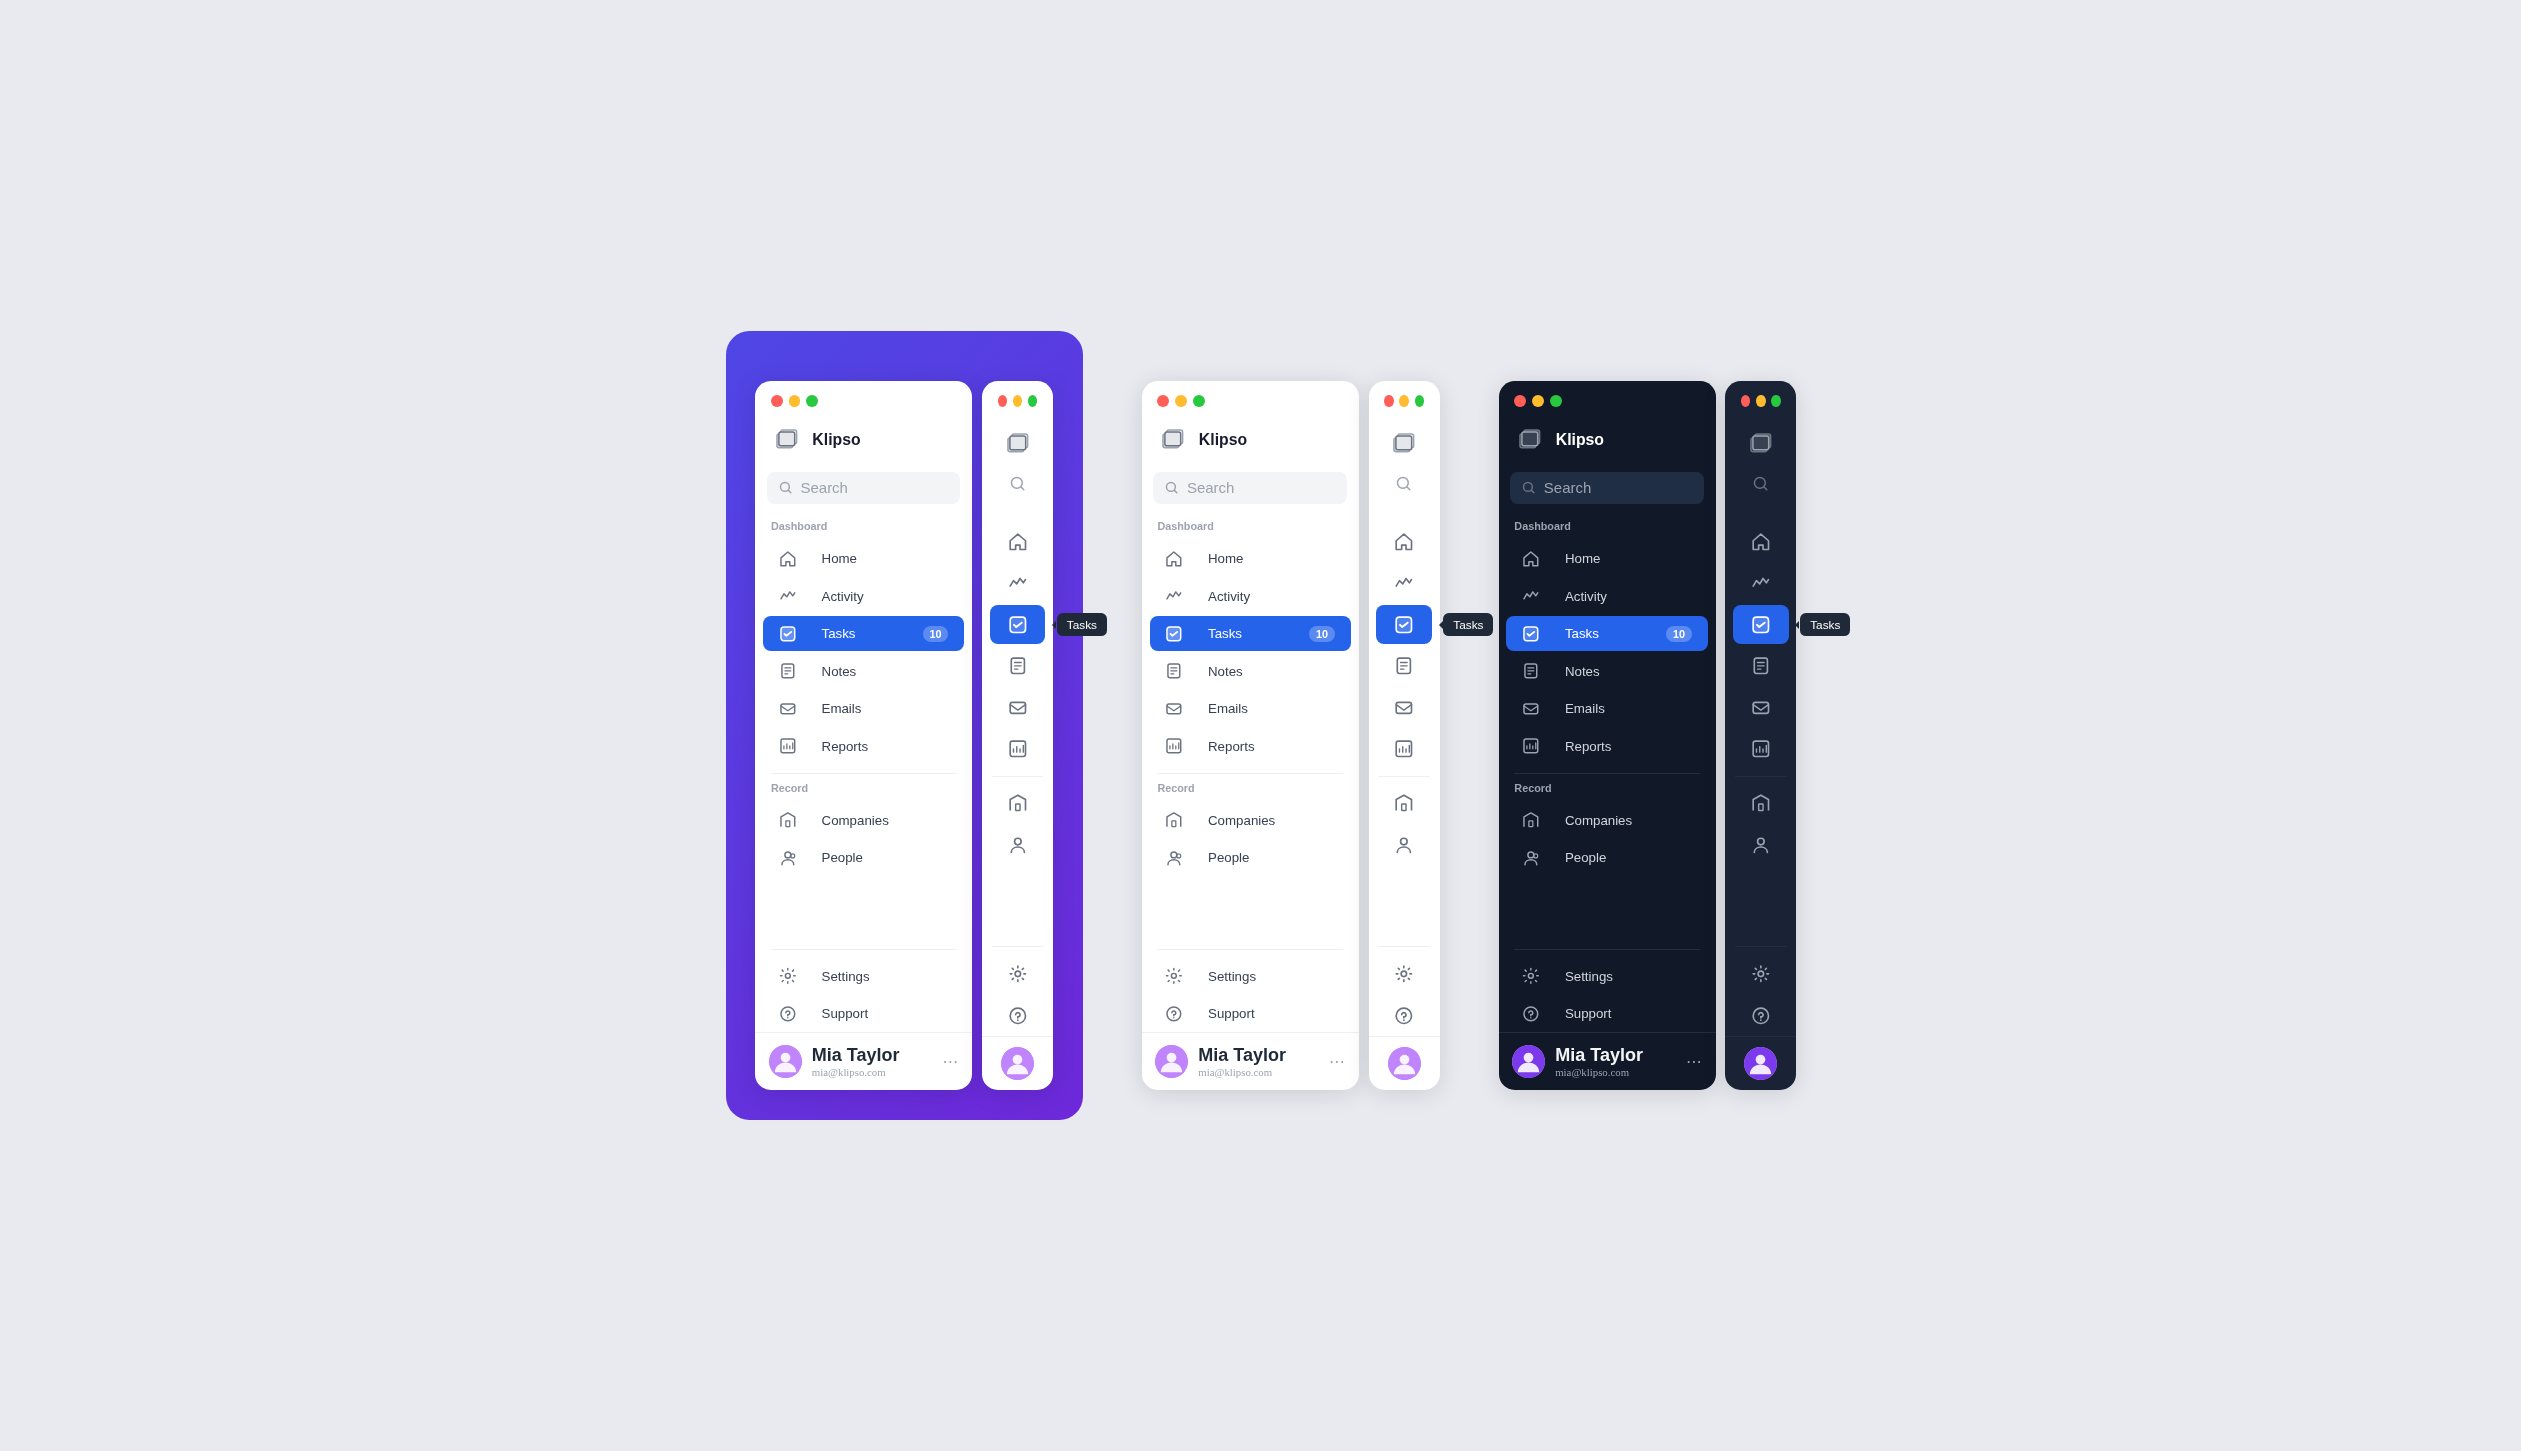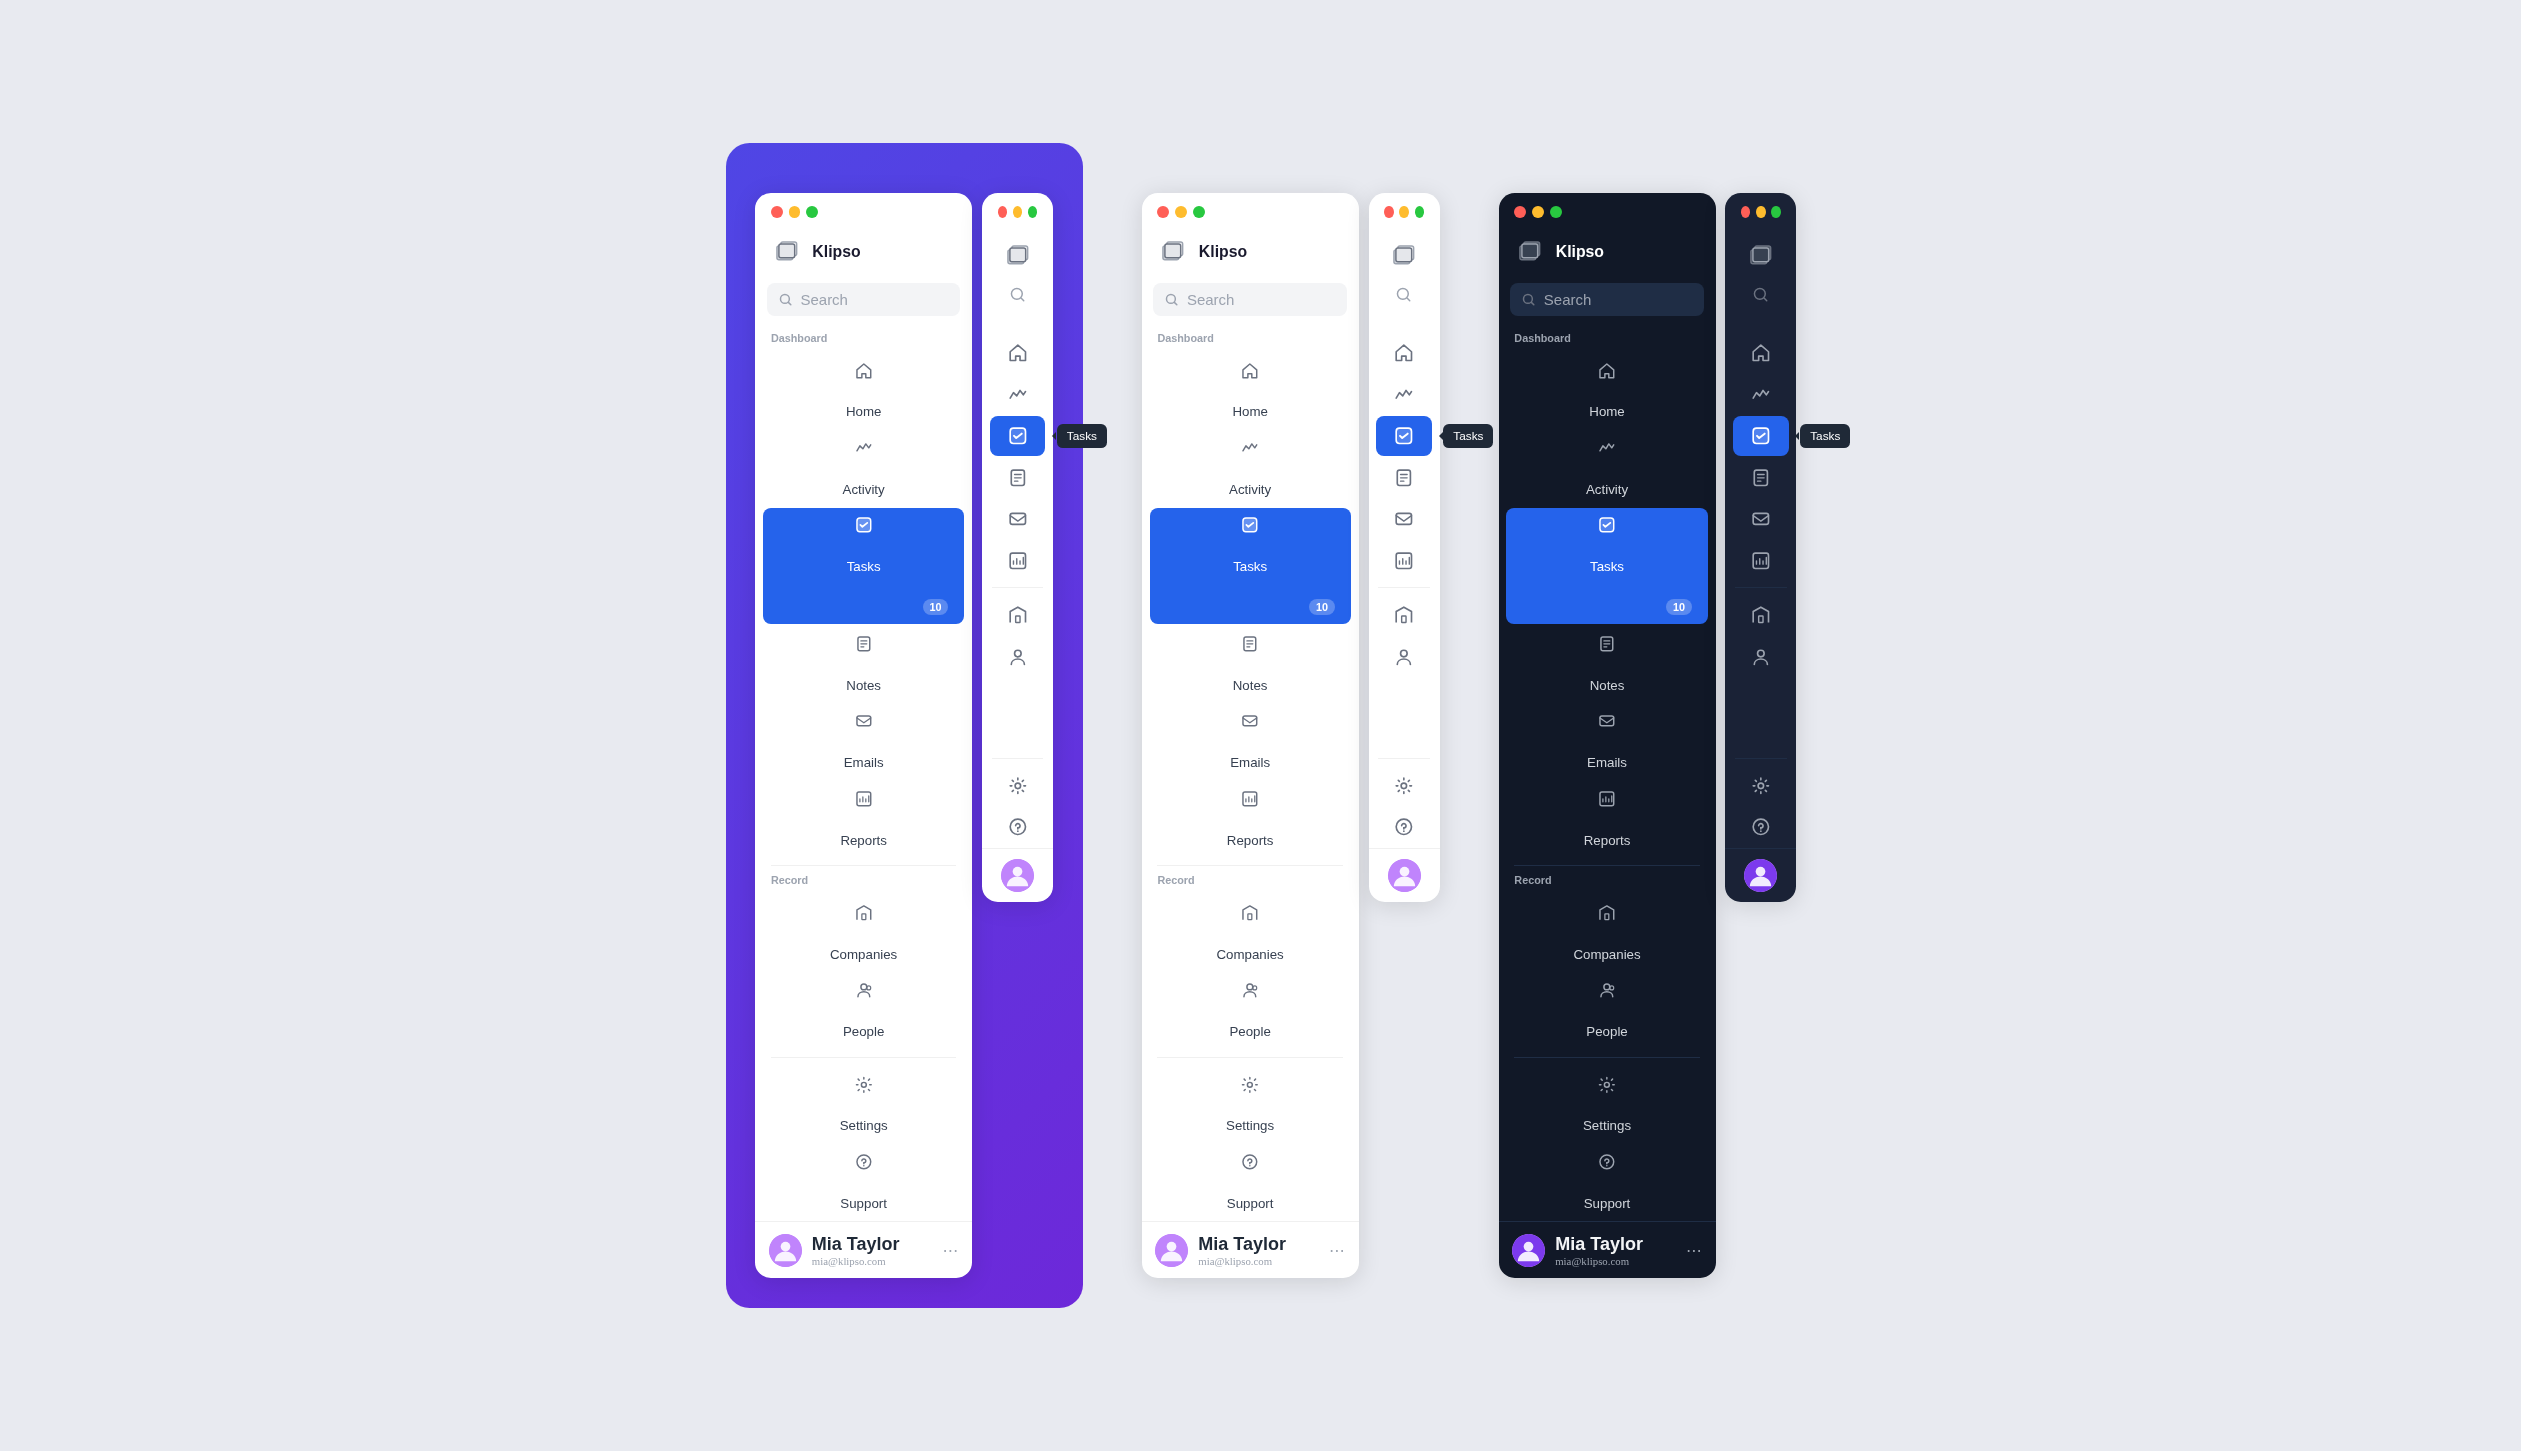--- a/index.html
+++ b/index.html
@@ -139,21 +139,20 @@
       align-items: center;
       gap: 25px;
       padding: 8.9px 15.8px;
       border-radius: 7.9px;
       margin: 1px 7.9px;
       cursor: pointer;
       font-size: 13.3px;
       font-weight: 500;
       color: #374151;
       position: relative;
-      flex-direction: column;
     }
 
     .nav-item.active {
       background: #2563eb;
       color: #ffffff;
     }
 
     .nav-item.dark-item { color: #d1d5db; }
     .nav-item.dark-item.active {
       background: #2563eb;
@@ -305,21 +304,21 @@
       height: 0;
       border-top: 4.9px solid transparent;
       border-bottom: 4.9px solid transparent;
       border-right: 4.9px solid #1f2937;
     }
 
     
     .sidebar-group {
       display: flex;
       gap: 9.9px;
-      align-items: flex-start;
+      align-items: center;
       margin-top: 20px;
     }
 
     
     .nav-icon {
       width: 17.7px;
       height: 17.7px;
       flex-shrink: 0;
     }
   </style>

